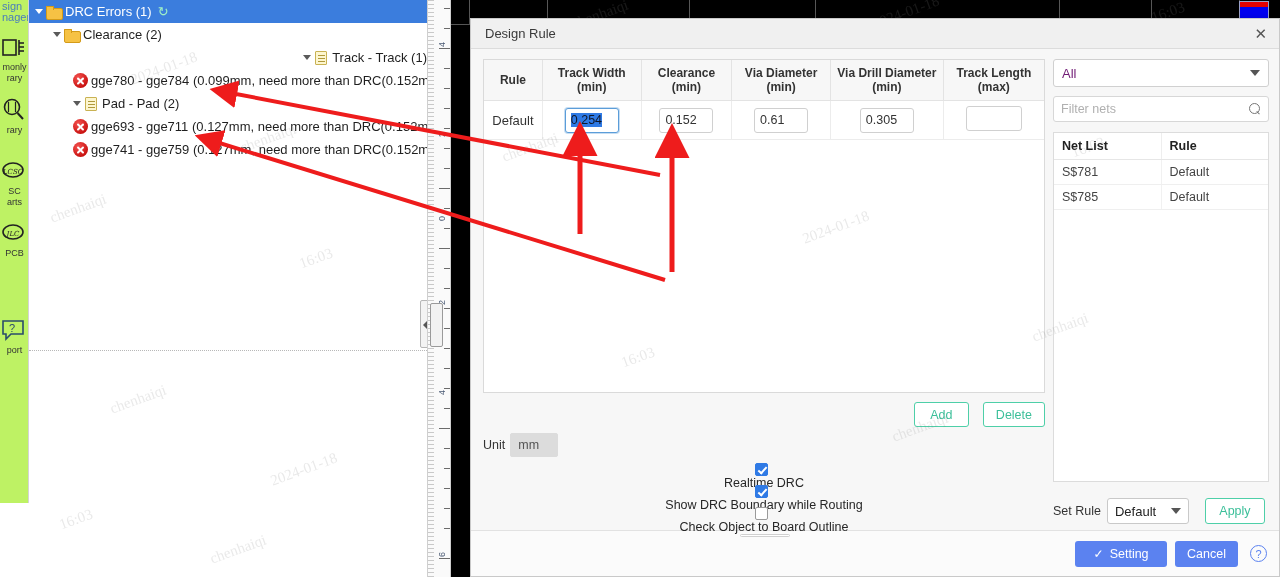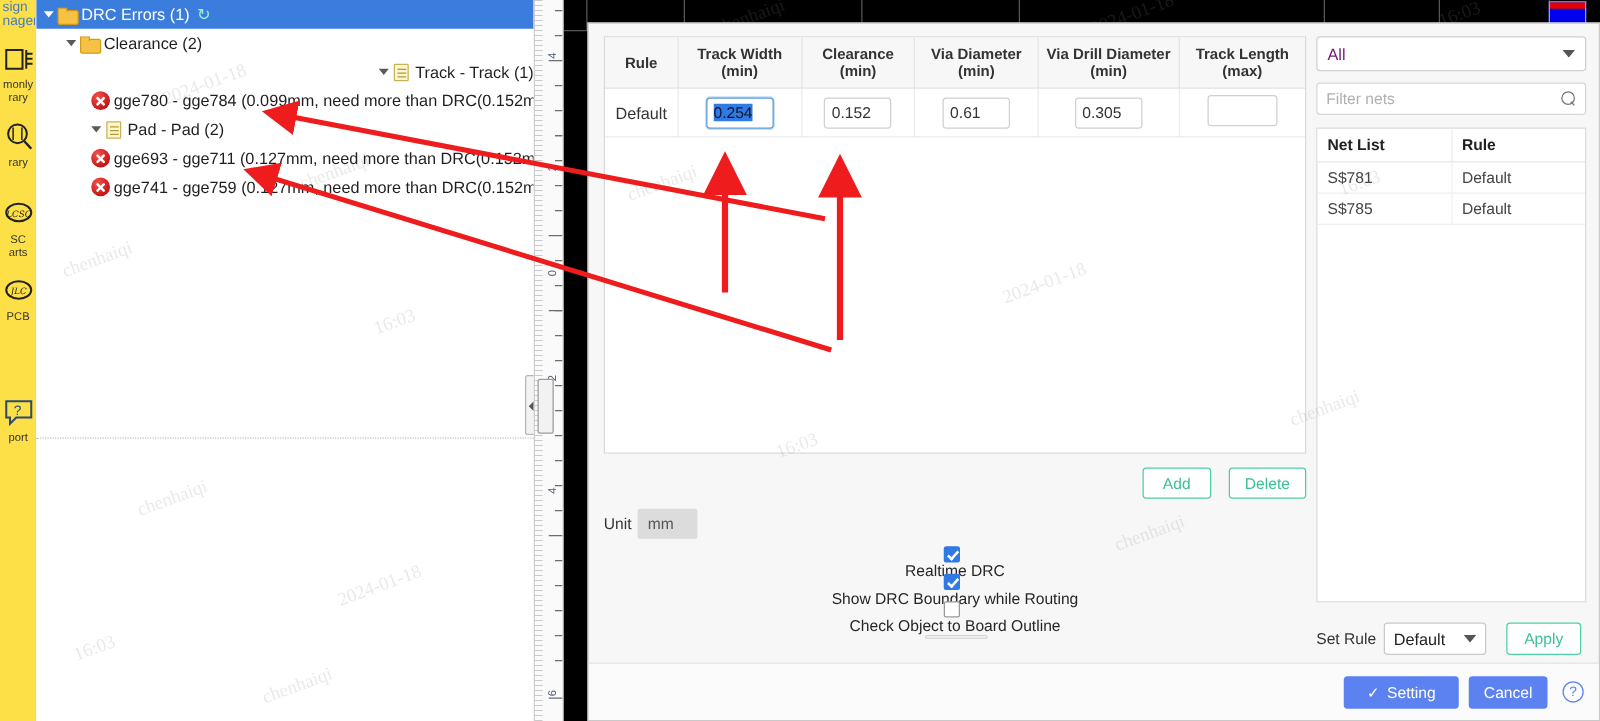--- a/index.html
+++ b/index.html
@@ -7,31 +7,31 @@
     margin: 0; padding: 0;
     width: 1280px; height: 577px;
     overflow: hidden;
     font-family: "Liberation Sans", sans-serif;
     background: #ffffff;
   }
   #root { position: relative; width: 1280px; height: 577px; overflow: hidden; }
 
   
   .rail {
-    position: absolute; left: 0; top: 0; width: 29px; height: 577px;
-    background: #fde047; border-right: 1px solid #d4d4d4;
+    position: absolute; left: 0; top: 0; width: 29px; height: 503px;
+    background: #bef264; border-right: 1px solid #d4d4d4;
     overflow: hidden;
   }
   .rail-head {
     font-size: 11px; color: #4a7ebb; line-height: 11px;
     padding: 1px 0 0 2px; white-space: nowrap;
   }
   .rail-btn {
     position: relative; width: 29px; height: 62px;
-    display: flex; flex-direction: column; align-items: center; justify-content: flex-start;
+    display: flex; flex-direction: column; justify-content: flex-start;
     padding-top: 6px;
   }
   .rail-ico { width: 26px; height: 26px; position: relative; }
   .rail-lbl {
     font-size: 9px; color: #333; line-height: 10px; text-align: center;
     white-space: nowrap; margin-top: 1px;
   }
 
   
   .tree-panel {
@@ -493,20 +493,24 @@
     <div class="cv-grid-h" style="top:24px;"></div>
     <div class="colorchip"></div>
     <div class="canvas-x">✖</div>
     <div class="wm dark" style="left:120px; top:6px;">chenhaiqi</div>
     <div class="wm dark" style="left:420px; top:4px;">2024-01-18</div>
     <div class="wm dark" style="left:700px; top:4px;">16:03</div>
   </div>
 
   <div class="dialog">
 
+    <div class="dlg-title">
+      <span class="t">Design Rule</span>
+      <span class="dlg-close">✕</span>
+    </div>
 
     <div class="dlg-body">
 
       <div class="dlg-left">
 
         <div class="grid-wrap">
           <table class="rules">
             <colgroup>
               <col style="width:58px">
                 <col style="width:98px">

